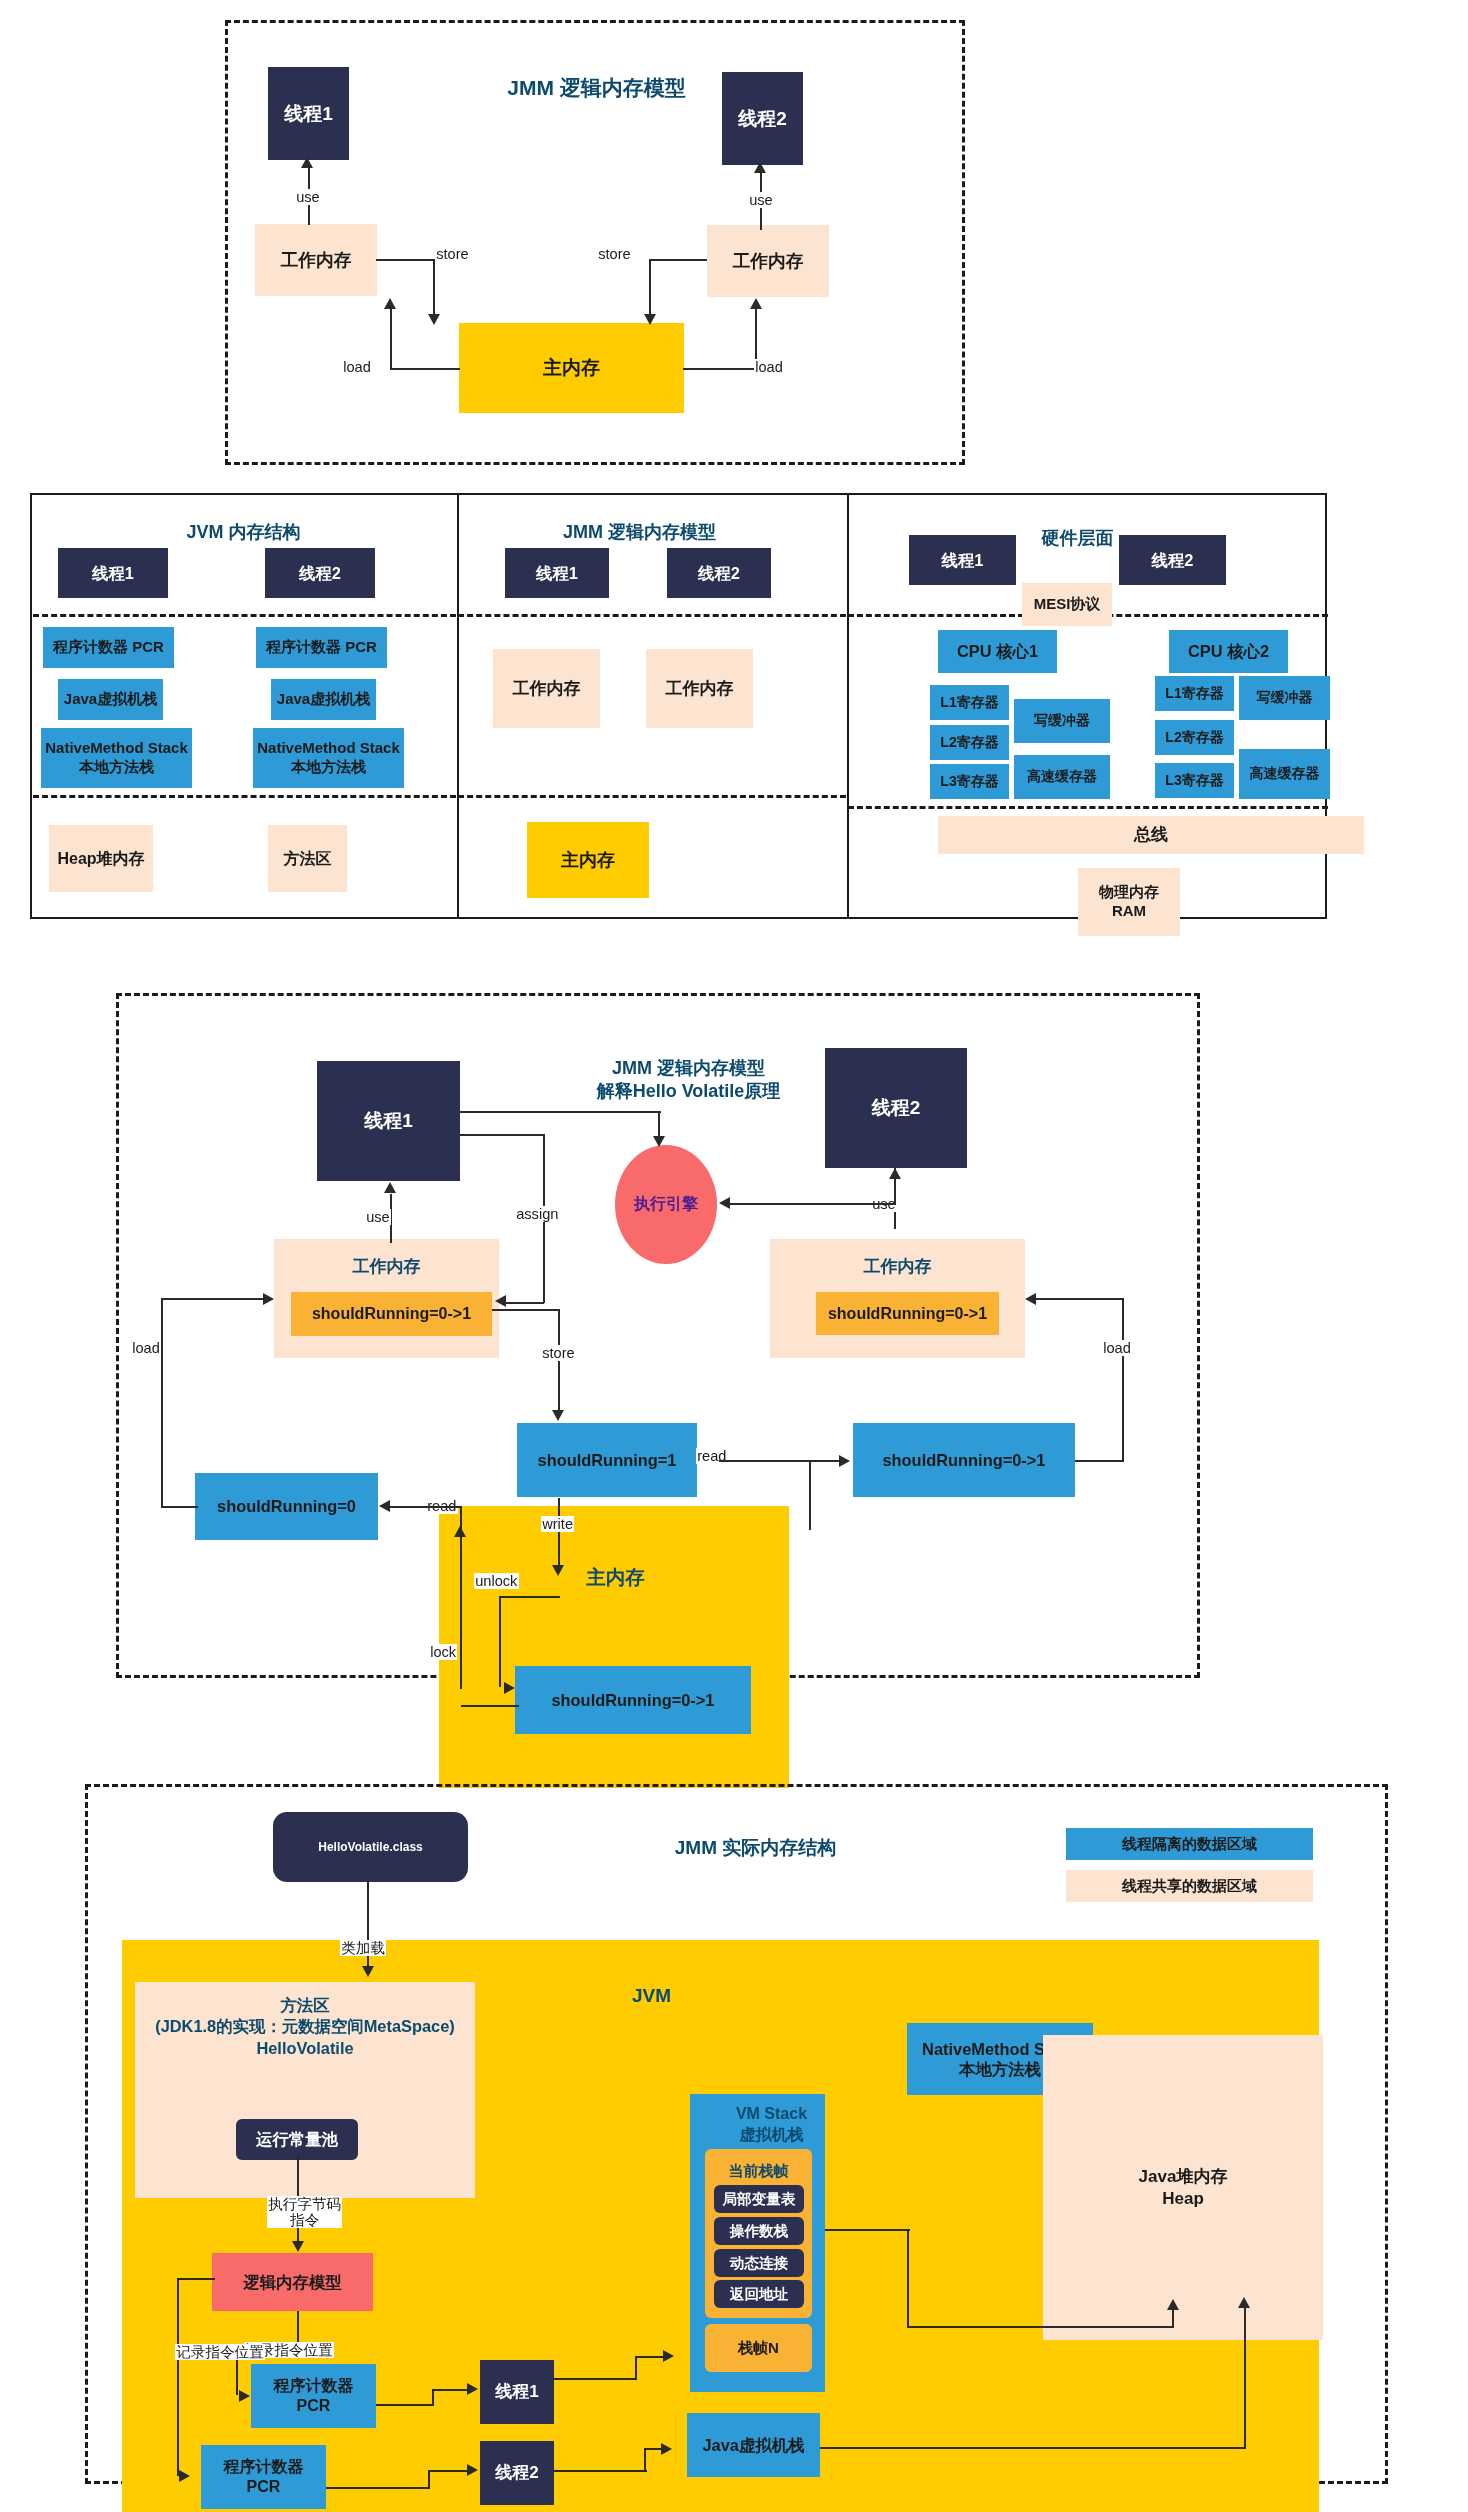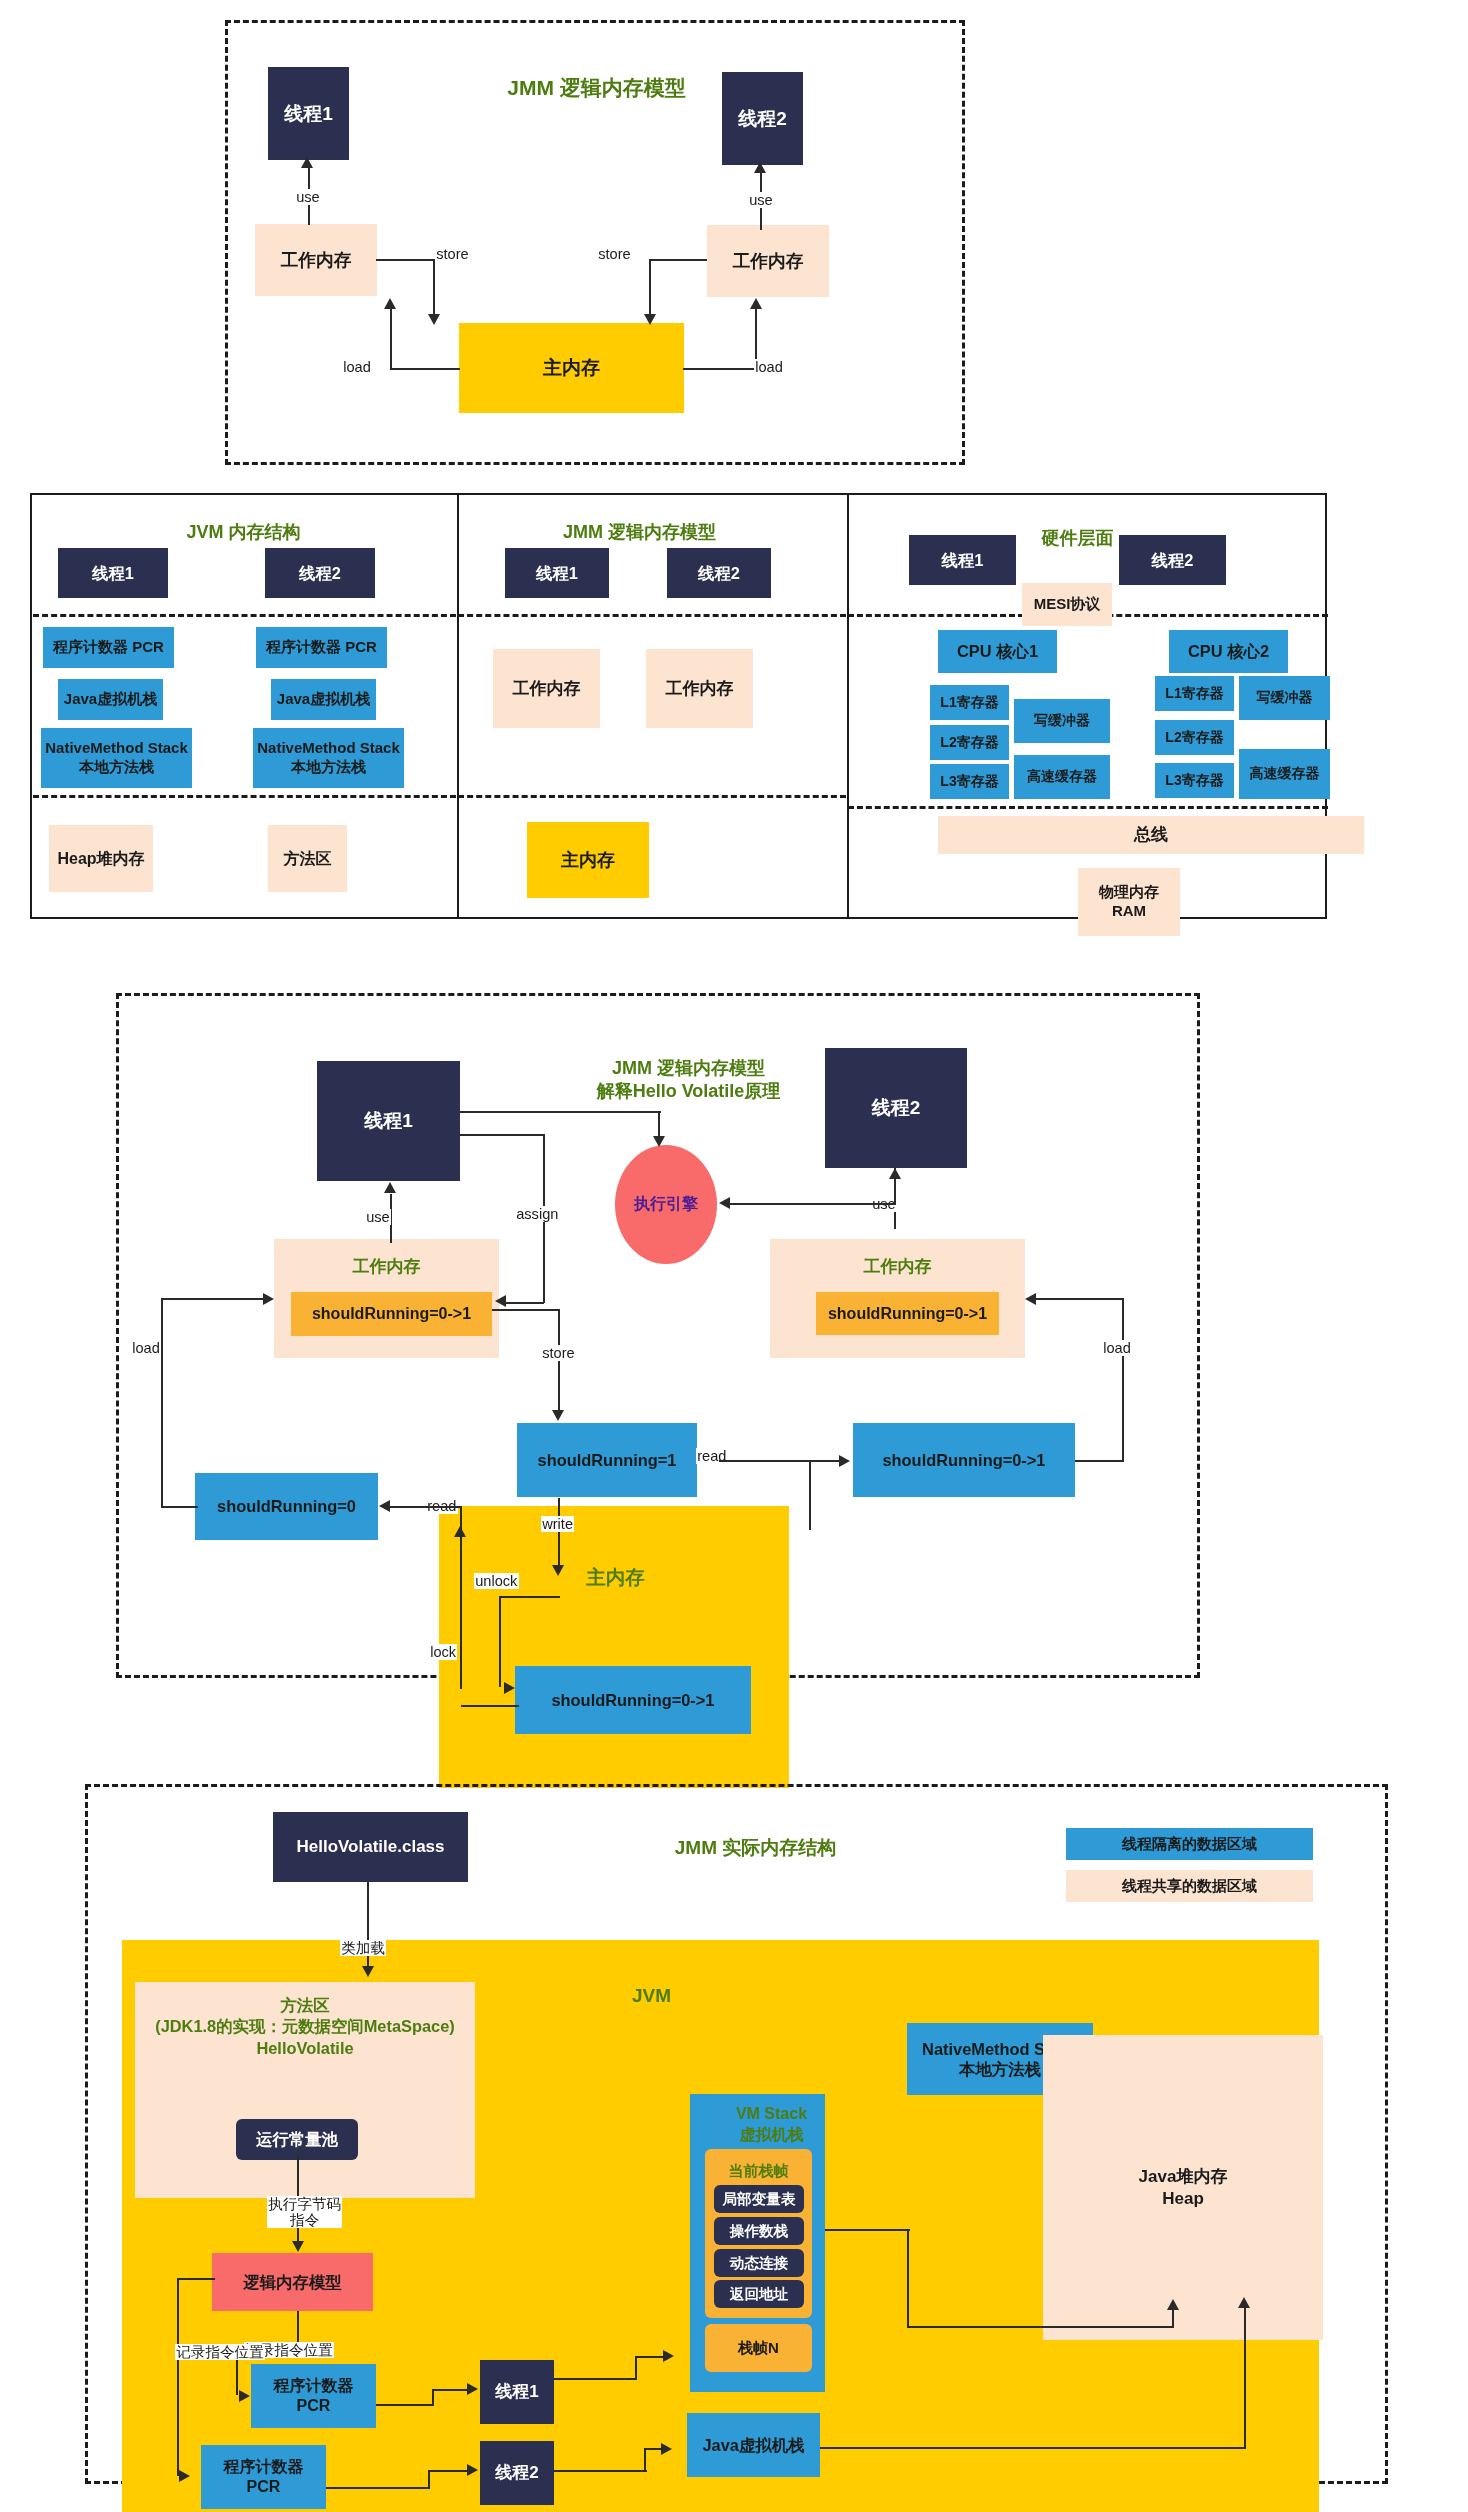--- a/index.html
+++ b/index.html
@@ -18,21 +18,21 @@
   .red{background:#f96a6a;color:#1b1b1b;}
   .rounded{border-radius:6px;}
 
   
   .dashframe{position:absolute;border:3px dashed #1b1b1b;box-sizing:border-box;background:transparent;}
   .solidframe{position:absolute;border:2.4px solid #1b1b1b;box-sizing:border-box;background:transparent;}
   .hdash{position:absolute;border-top:3.7px dashed #1b1b1b;height:0;}
   .vsolid{position:absolute;border-left:2.4px solid #1b1b1b;width:0;}
 
   
-  .title{position:absolute;font-weight:bold;color:#4d7c0f;white-space:pre-line;text-align:center;line-height:1.3;}
+  .title{position:absolute;font-weight:bold;color:#0c4a6e;white-space:pre-line;text-align:center;line-height:1.3;}
 
   
   .ln{position:absolute;background:#2a2a2a;}
   .lnv{width:2.4px;}
   .lnh{height:2.4px;}
   .arr{position:absolute;width:0;height:0;}
   .arr-up{border-left:6.7px solid transparent;border-right:6.7px solid transparent;border-bottom:11px solid #2a2a2a;}
   .arr-down{border-left:6.7px solid transparent;border-right:6.7px solid transparent;border-top:11px solid #2a2a2a;}
   .arr-left{border-top:6.7px solid transparent;border-bottom:6.7px solid transparent;border-right:11px solid #2a2a2a;}
   .arr-right{border-top:6.7px solid transparent;border-bottom:6.7px solid transparent;border-left:11px solid #2a2a2a;}
@@ -234,21 +234,21 @@
   <div class="elabel" style="left:474px;top:1573px;z-index:6;">unlock</div>
   <div class="ln lnh" style="left:499px;top:1596px;width:61px;z-index:6;"></div>
   <div class="ln lnv" style="left:499px;top:1596px;height:91px;z-index:6;"></div>
   <div class="arr arr-right" style="left:504px;top:1682px;z-index:6;"></div>
 
   <div class="elabel" style="left:429px;top:1644px;z-index:6;">lock</div>
   <div class="ln lnh" style="left:461px;top:1705px;width:58px;z-index:6;"></div>
 
   <div class="dashframe" style="left:85px;top:1784px;width:1303px;height:700px;"></div>
 
-  <div class="box navy" style="left:273px;top:1812px;width:195px;height:70px;font-size:17px;">HelloVolatile.class</div>
+  <div class="box navy" style="left:273px;top:1812px;width:195px;height:70px;font-size:12px;border-radius:14px;">HelloVolatile.class</div>
 
   <div class="title" style="left:597px;top:1836px;width:317px;font-size:19px;">JMM 实际内存结构</div>
 
   <div class="box blue" style="left:1066px;top:1828px;width:247px;height:32px;font-size:15px;">线程隔离的数据区域</div>
   <div class="box peach" style="left:1066px;top:1870px;width:247px;height:32px;font-size:15px;">线程共享的数据区域</div>
 
   <div class="box yellow" style="left:204px;top:2074px;width:1197px;height:0;"></div>
   <div class="abs" style="left:204px;top:2074px;"></div>
   <div class="abs" style="left:204px;top:2071px;width:1197px;height:0;"></div>
   <div class="abs" style="left:204px;top:2074px;width:1197px;height:0;background:transparent;"></div>

